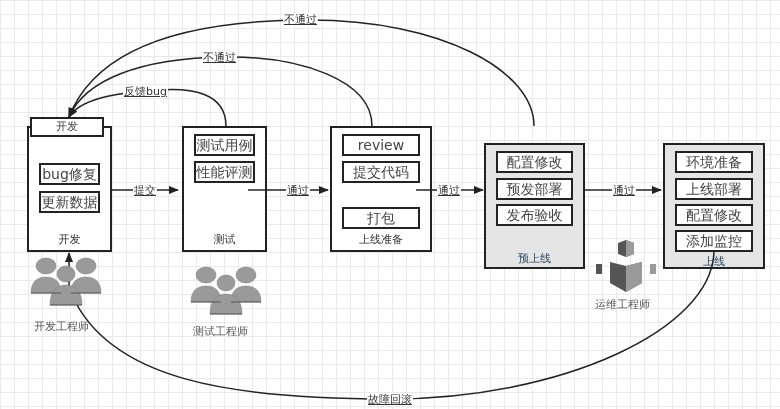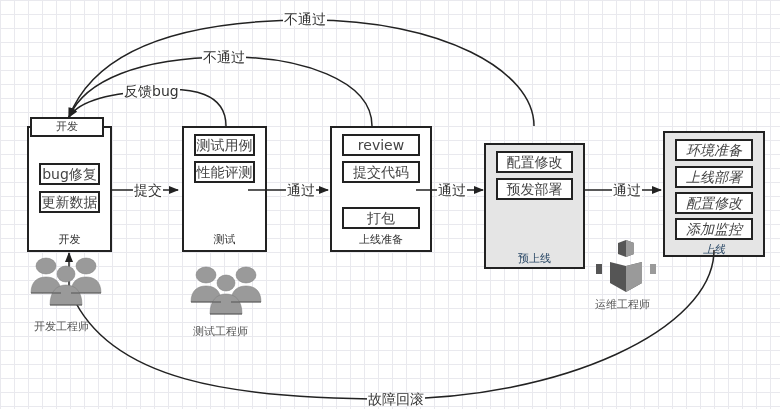--- a/index.html
+++ b/index.html
@@ -23,21 +23,21 @@
   .task {
     position:absolute; left:10px; right:10px; height:22px; border:2px solid #222;
     box-sizing:border-box; background:#fff; font-size:14px; line-height:18px; text-align:center; color:#444;
   }
   .dev-tab {
     position:absolute; left:30px; top:117px; width:74px; height:20px; border:2px solid #222;
     box-sizing:border-box; background:#fff; font-size:11px; line-height:16px; text-align:center; color:#444; z-index:3;
   }
   svg.edges { position:absolute; left:0; top:0; z-index:2; }
   .label {
-    position:absolute; font-size:14px; color:#333; background:#fff; padding:0 1px; line-height:13px; z-index:4; white-space:nowrap;
+    position:absolute; font-size:11px; color:#333; background:#fff; padding:0 1px; line-height:13px; z-index:4; white-space:nowrap;text-decoration:underline;
   }
   .role-label { position:absolute; font-size:11px; color:#555; white-space:nowrap; z-index:4; }
   .icon { position:absolute; z-index:3; }
 </style>
 </head>
 <body>
 
 <svg class="edges" width="780" height="409">
   <defs>
     <marker id="arr" markerWidth="10" markerHeight="8" refX="9" refY="4" orient="auto" markerUnits="userSpaceOnUse">
@@ -74,24 +74,25 @@
 <div class="stage white" style="left:330px;top:126px;width:102px;height:126px;">
   <div class="task" style="top:6px;">review</div>
   <div class="task" style="top:33px;">提交代码</div>
   <div class="task" style="top:79px;">打包</div>
   <div class="stage-title" style="top:104px;">上线准备</div>
 </div>
 
 <div class="stage blue" style="left:484px;top:126px;width:101px;height:126px;">
   <div class="task" style="top:6px;">配置修改</div>
   <div class="task" style="top:33px;">预发部署</div>
+  <div class="task" style="top:59px;">发布验收</div>
   <div class="stage-title" style="top:106px;">预上线</div>
 </div>
 
-<div class="stage blue" style="left:663px;top:114px;width:102px;height:126px;font-style:italic;">
+<div class="stage blue" style="left:663px;top:126px;width:102px;height:126px;">
   <div class="task" style="top:6px;">环境准备</div>
   <div class="task" style="top:33px;">上线部署</div>
   <div class="task" style="top:59px;">配置修改</div>
   <div class="task" style="top:85px;">添加监控</div>
   <div class="stage-title" style="top:109px;">上线</div>
 </div>
 
 <div class="label" style="left:133px;top:184px;">提交</div>
 <div class="label" style="left:286px;top:184px;">通过</div>
 <div class="label" style="left:437px;top:184px;">通过</div>

